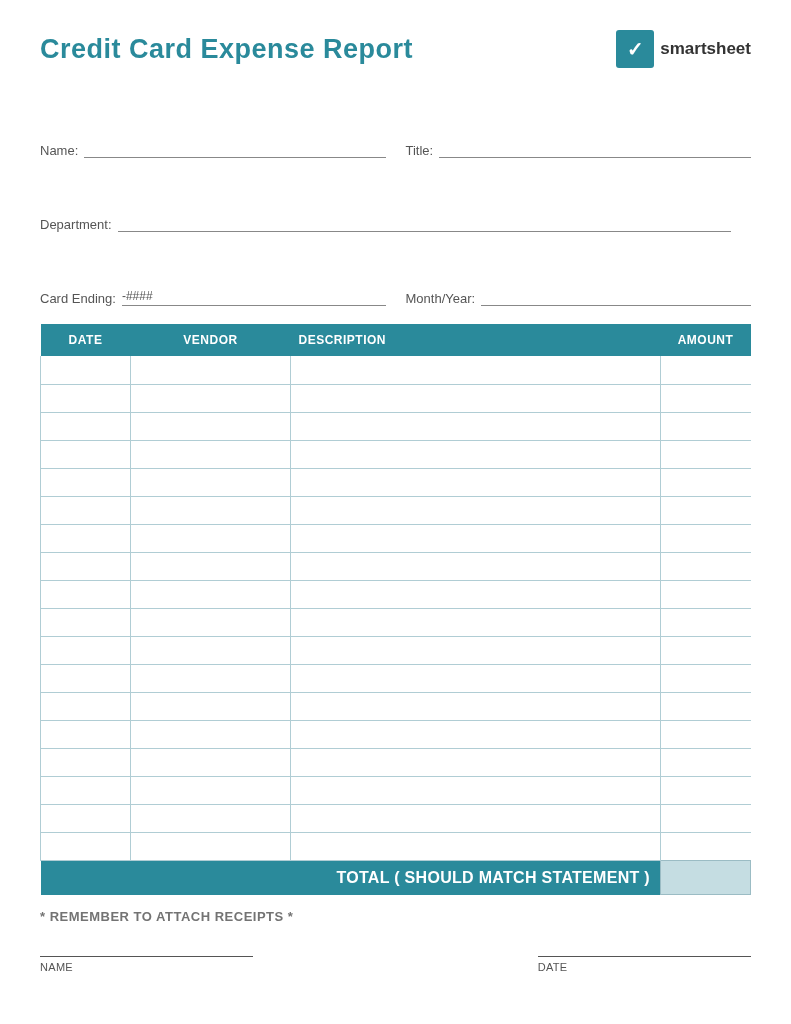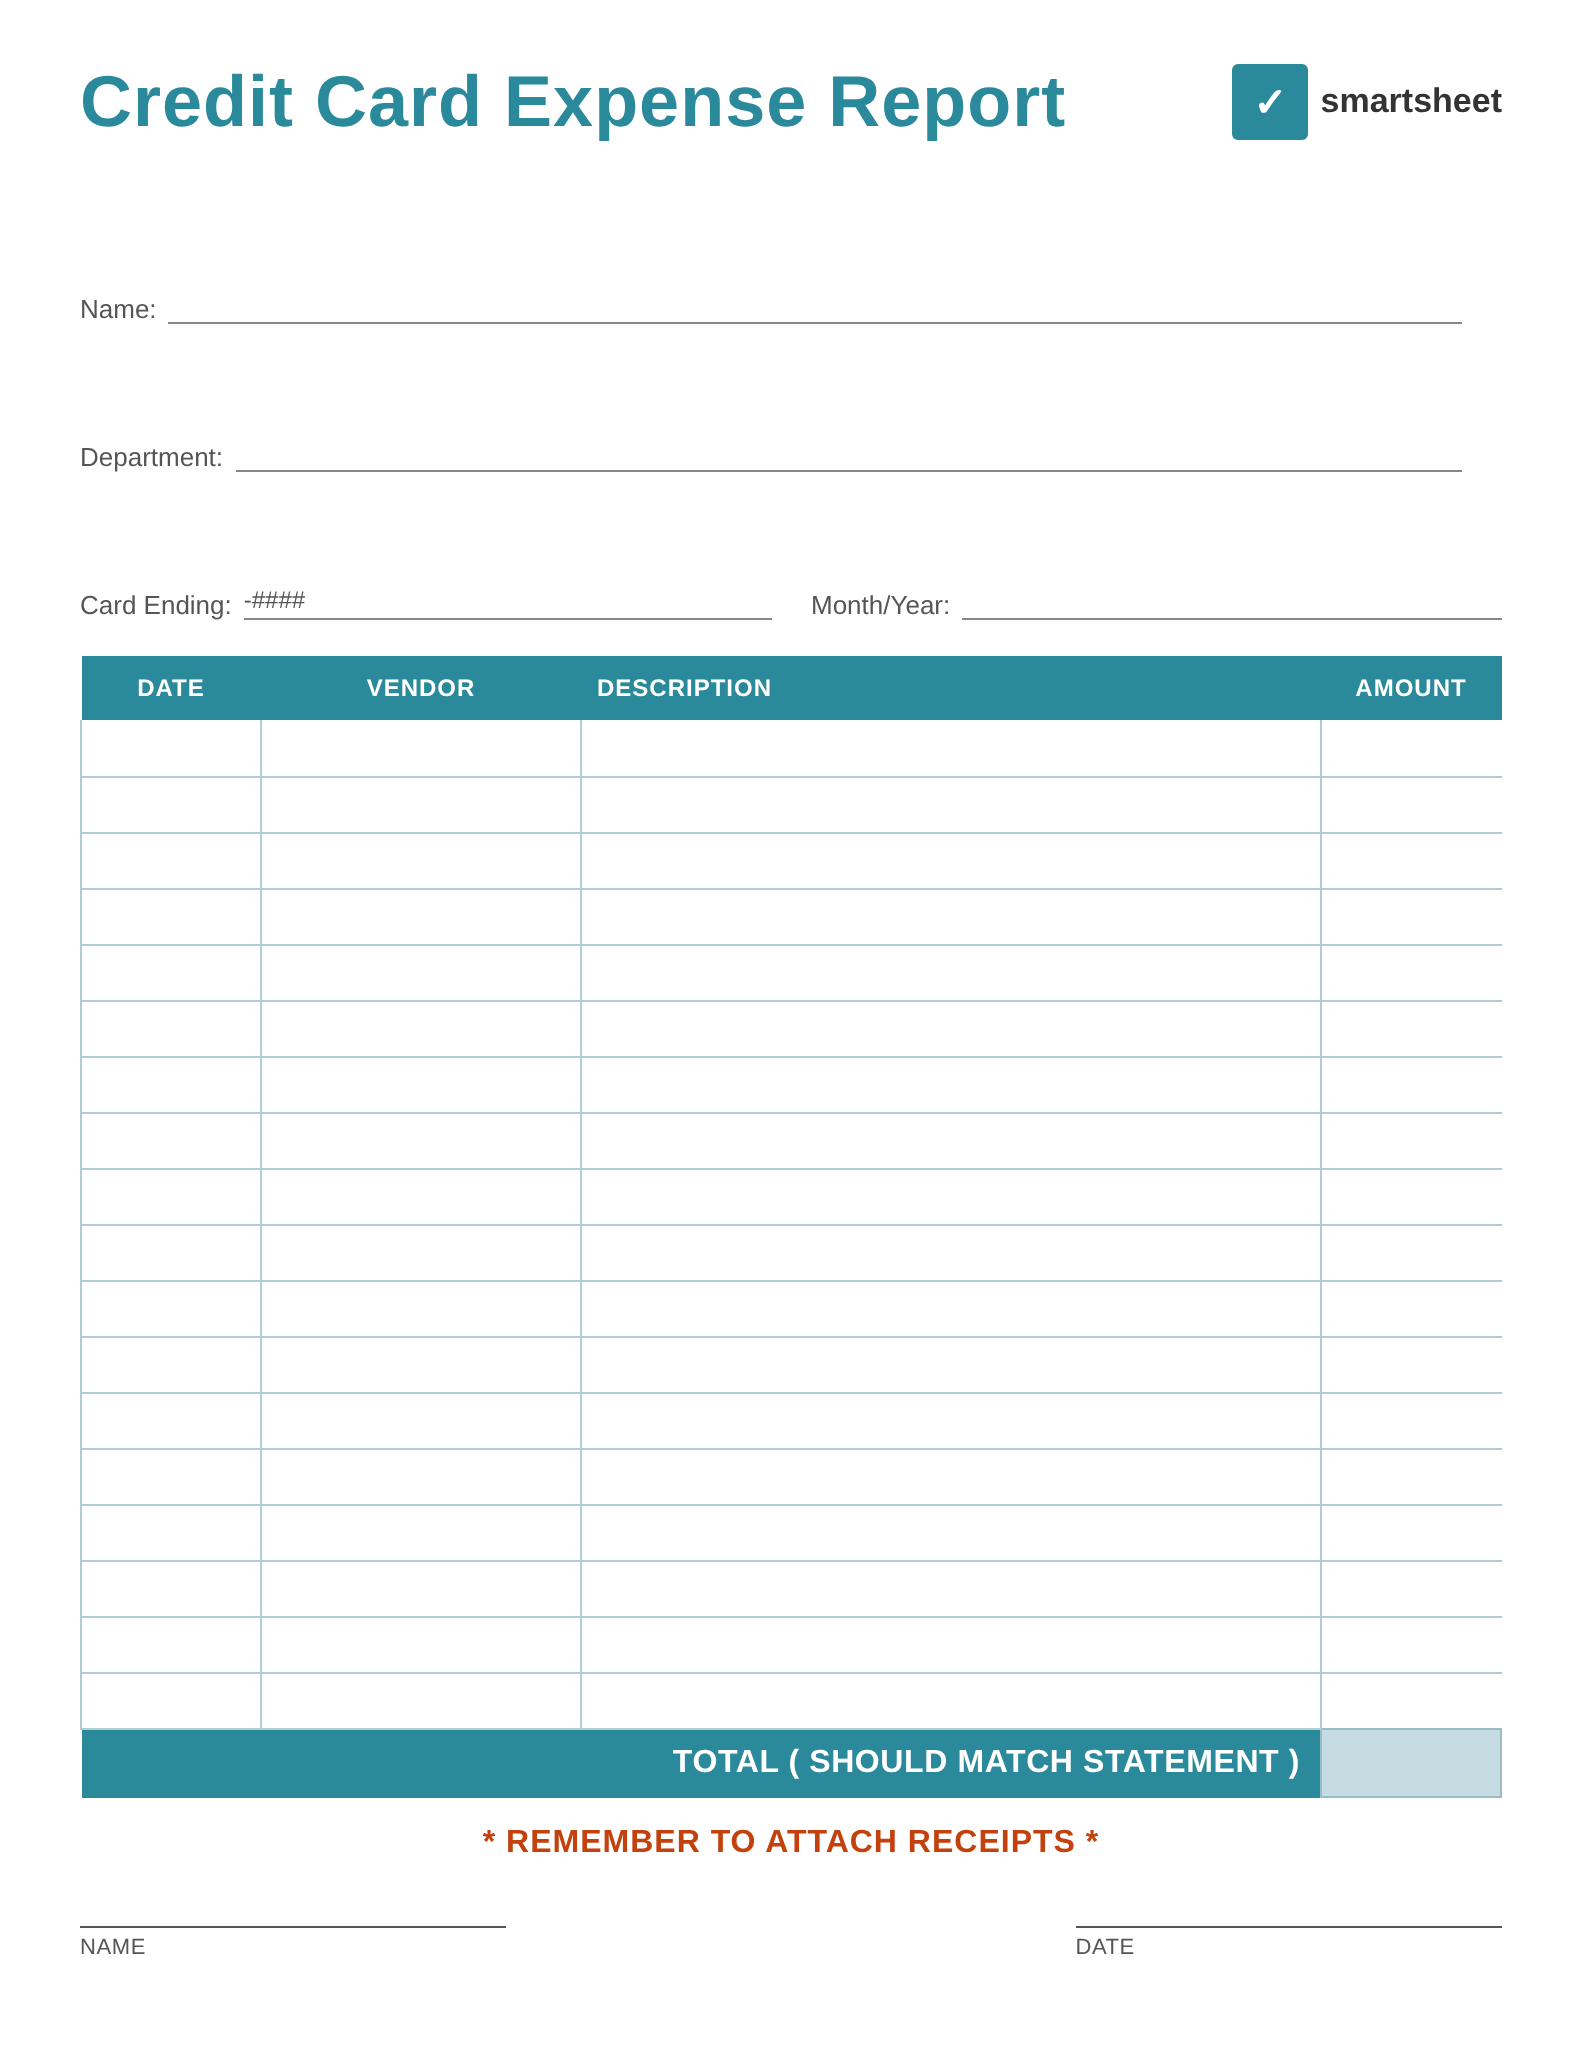--- a/index.html
+++ b/index.html
@@ -12,21 +12,21 @@
       color: #333;
     }
     .header {
       display: flex;
       justify-content: space-between;
       align-items: center;
       margin-bottom: 24px;
     }
     .report-title {
       color: #2a8a9b;
-      font-size: 36px;
+      font-size: 27px;
       font-weight: bold;
       letter-spacing: 0.5px;
     }
     .logo-area {
       display: flex;
       align-items: center;
       gap: 6px;
     }
     .logo-box {
       width: 38px;
@@ -143,23 +143,23 @@
       background: #c5dde2;
       color: #333;
       width: 90px;
       border: 1px solid #9bbcc4;
     }
     .col-date { width: 90px; }
     .col-vendor { width: 160px; }
     .col-desc { }
     .col-amount { width: 90px; }
     .reminder {
-      text-align: center;
-      color: #c2410c;
-      font-size: 16px;
+      text-align: left;
+      color: #737373;
+      font-size: 13px;
       font-weight: bold;
       letter-spacing: 0.5px;
       margin: 14px 0 32px 0;
     }
     .signature-section {
       display: flex;
       justify-content: space-between;
       margin-top: 8px;
       gap: 25px;
     }
@@ -194,20 +194,24 @@
     <div class="logo-text">
       <span>smart</span><span>sheet</span>
     </div>
   </div>
 </div>
 
 <div class="form-fields">
   <div class="form-row">
     <div class="form-group">
       <span class="field-label">Name:</span>
+      <div class="field-line"></div>
+    </div>
+    <div class="form-group">
+      <span class="field-label">Title:</span>
       <div class="field-line"></div>
     </div>
   </div>
   <div class="form-row">
     <div class="form-group">
       <span class="field-label">Department:</span>
       <div class="field-line"></div>
     </div>
   </div>
   <div class="form-row">

